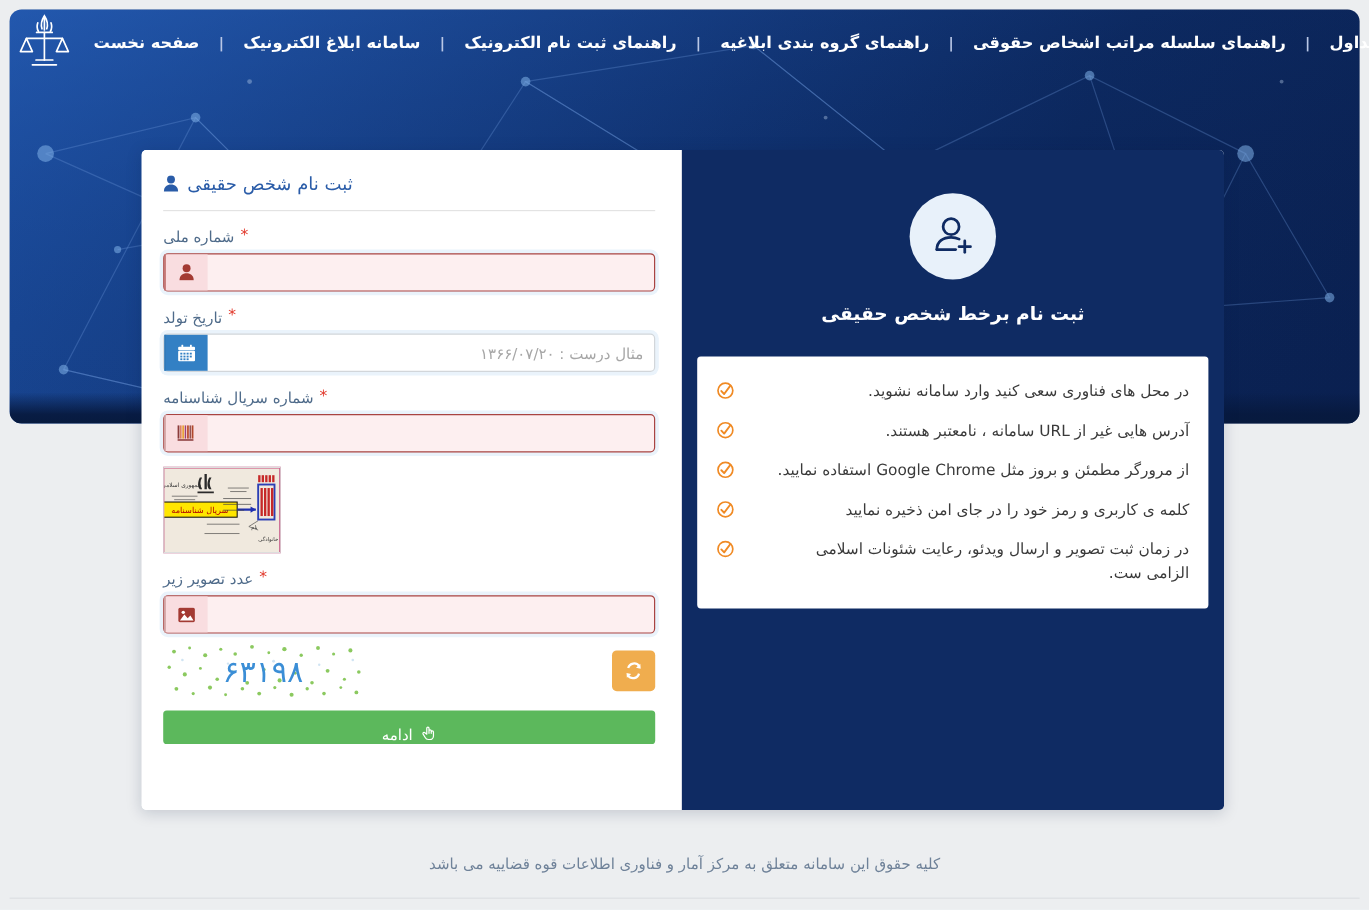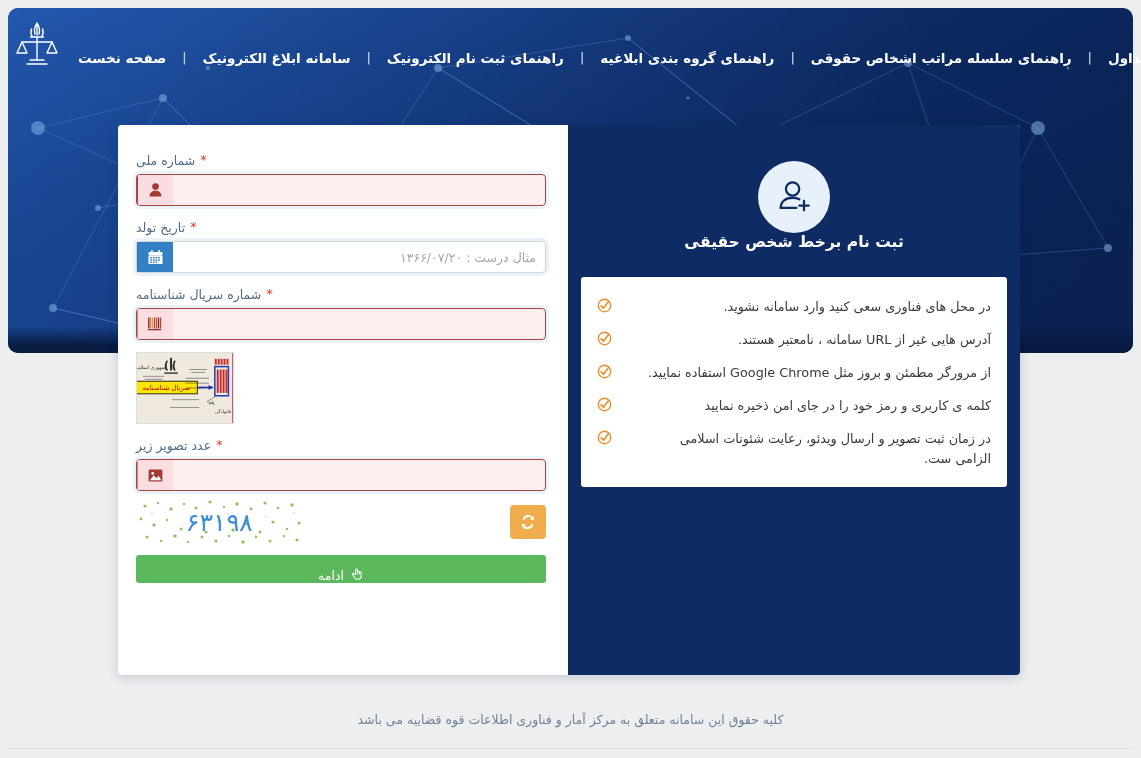--- a/index.html
+++ b/index.html
@@ -36,21 +36,21 @@
     background: linear-gradient(180deg, rgba(8,28,70,0) 0%, rgba(7,25,62,.92) 70%, #071a3e 100%);
   }
 
   
   .nav {
     position: absolute;
     top: 0; left: 0; right: 0;
     height: 72px;
     display: flex;
     flex-direction: row-reverse;
-    align-items: flex-end;
+    align-items: center;
     justify-content: flex-start;
     padding: 0 28px 0 0;
     z-index: 6;
   }
   .logo {
     width: 46px; height: 52px;
     margin-left: 14px; margin-right: 4px;
     flex: 0 0 auto;
     display: flex; align-items: center; justify-content: center;
   }
@@ -243,20 +243,21 @@
     flex-direction: column;
     align-items: center;
   }
   .avatar-circle {
     width: 72px; height: 72px;
     border-radius: 50%;
     background: #e8f1fa;
     display: flex; align-items: center; justify-content: center;
   }
   .info-heading {
+    margin-top: 20px;
     color: #ffffff;
     font-size: 15.5px;
     font-weight: 700;
     text-align: center;
   }
   .tips-card {
     margin-top: 26px;
     width: 426px;
     background: #ffffff;
     border-radius: 3px;
@@ -415,20 +416,29 @@
       <li>
         <a class="nav-link" href="#">پرسش های متداول</a>
       </li>
     </ul>
   </nav>
 
   <div class="card">
 
     <section class="form-pane">
 
+      <div class="form-title">
+        <span class="ttl-icon">
+          <svg width="13" height="14" viewBox="0 0 13 14" fill="#2a5ca8">
+            <circle cx="6.5" cy="3.6" r="3.3"></circle>
+            <path d="M0.6 13.6 C0.6 9.6 3.2 7.8 6.5 7.8 C9.8 7.8 12.4 9.6 12.4 13.6 Z"></path>
+          </svg>
+        </span>
+        <span>ثبت نام شخص حقیقی</span>
+      </div>
 
       <div class="field">
         <div class="field-label">
           <span>شماره ملی</span>
           <span class="req">*</span>
         </div>
         <div class="input-group err">
           <span class="addon err-addon">
             <svg width="13" height="14" viewBox="0 0 13 14" fill="#a33a33">
               <circle cx="6.5" cy="3.6" r="3.3"></circle>

